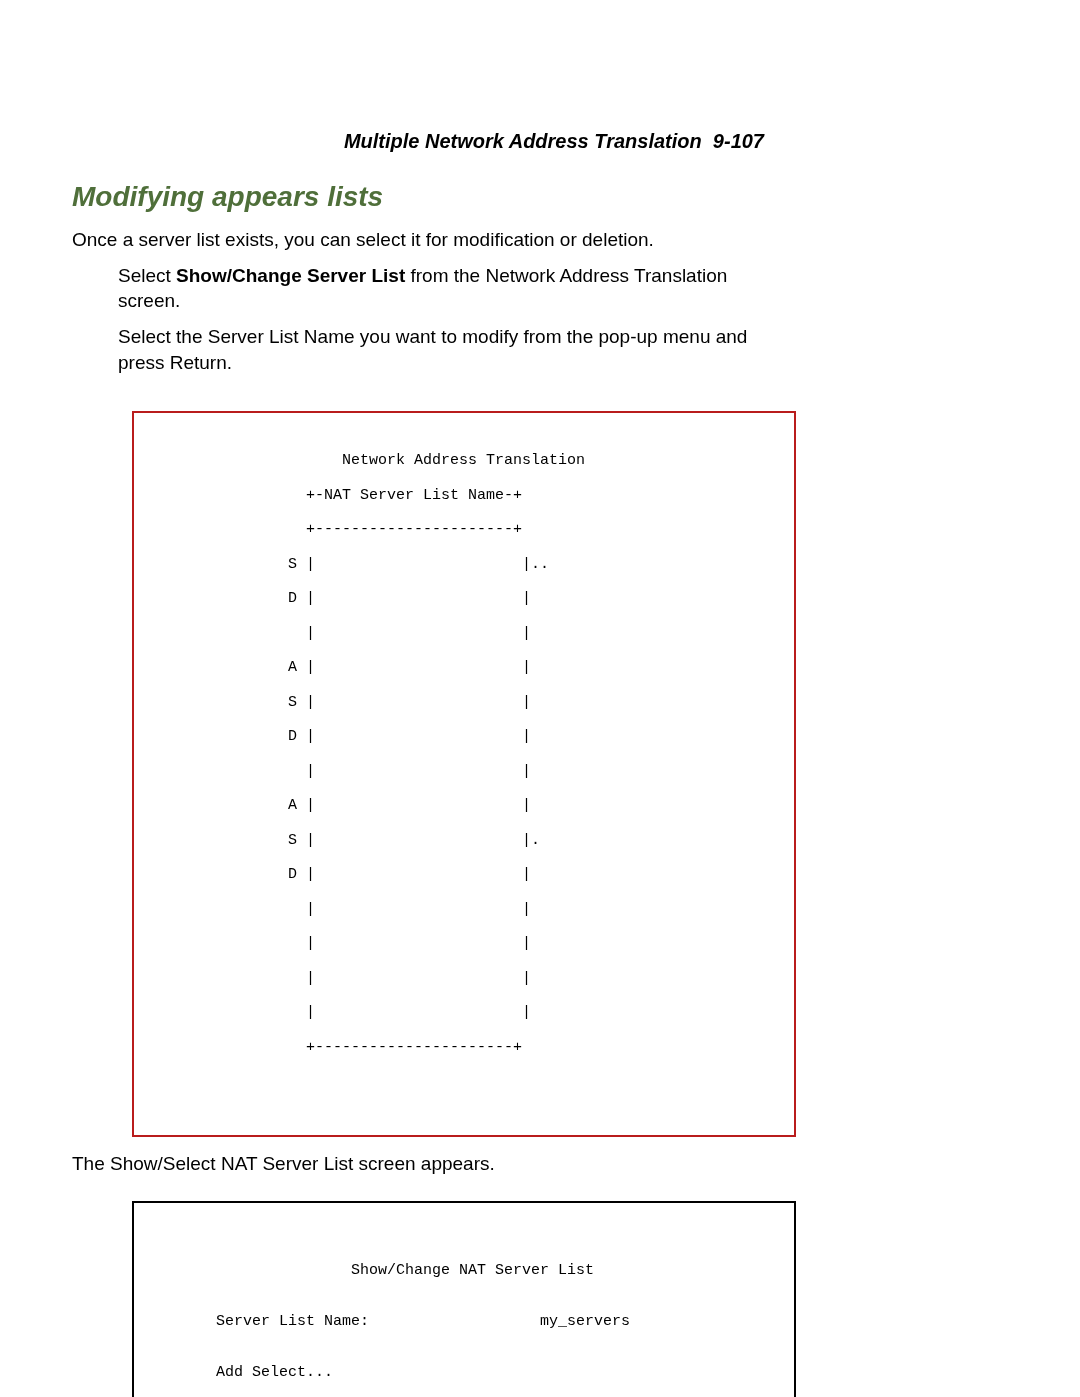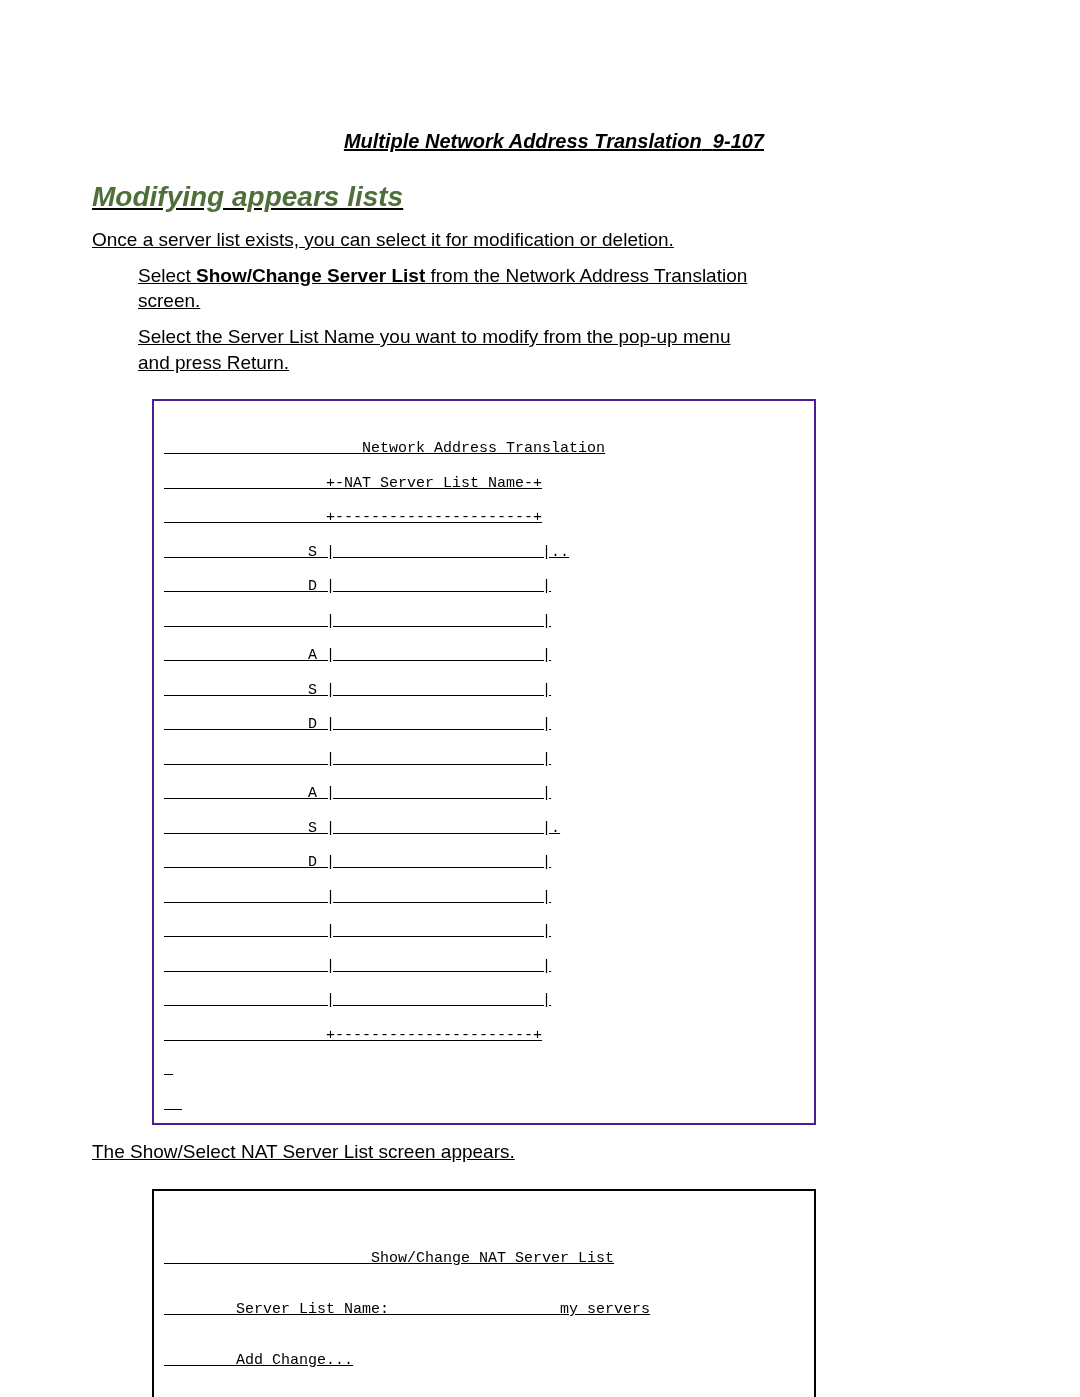--- a/index.html
+++ b/index.html
@@ -8,23 +8,22 @@
     background: #ffffff;
     width: 1080px;
     height: 1397px;
     font-family: Arial, Helvetica, sans-serif;
     color: #000000;
   }
   .page {
     box-sizing: border-box;
     width: 864px;
     height: 1397px;
-    padding: 130px 100px 100px 92px;
+    padding: 130px 100px 100px 72px;
     position: relative;
-    text-decoration: underline;
   }
   .running-header {
     text-align: right;
     font-style: italic;
     font-family: "Trebuchet MS", "Lucida Sans", sans-serif;
     font-weight: 600;
     font-size: 20px;
     color: #000000;
     margin-bottom: 28px;
   }
@@ -38,22 +37,22 @@
   }
   .body-text {
     font-size: 19px;
     line-height: 1.35;
     margin: 0 0 10px 0;
   }
   .indent {
     margin-left: 46px;
   }
   .screen-box {
-    border: 2px solid #4c1d95;
-    margin: 24px 0 14px 60px;
+    border: 2px solid #b91c1c;
+    margin: 36px 0 14px 60px;
     width: 640px;
     padding: 22px 10px 10px 10px;
     font-family: "Courier New", Courier, monospace;
     font-size: 15px;
     line-height: 1.15;
     white-space: pre;
     color: #000000;
   }
   .screen-box2 {
     border: 2px solid #000000;
@@ -108,18 +107,18 @@
 <div>                  |                       |</div>
 <div>                  <span>+----------------------+</span></div>
 <div> </div>
   </div>
 
   <p class="body-text">The Show/Select NAT Server List screen appears.</p>
 
   <div class="screen-box2">
 <div>                       <span>Show/Change NAT Server List</span></div>
 <div>        <span>Server List Name:</span>                   <span>my_servers</span></div>
-<div>        <span>Add Change...</span></div>
+<div>        <span>Add Select...</span></div>
 
 
   </div>
 
 </div>
 
 </body></html>

